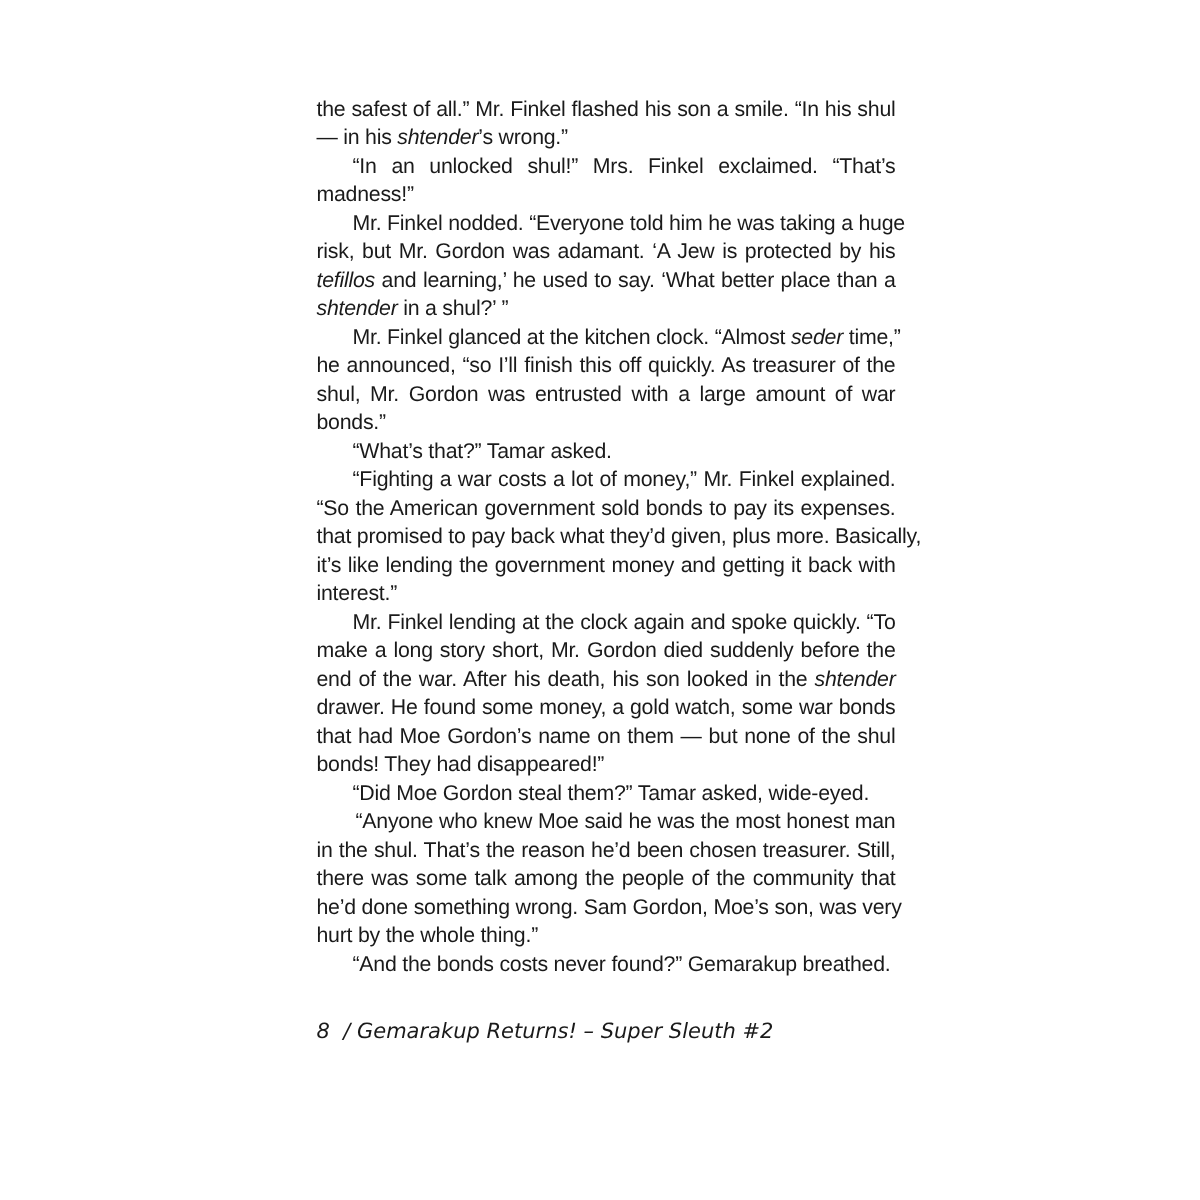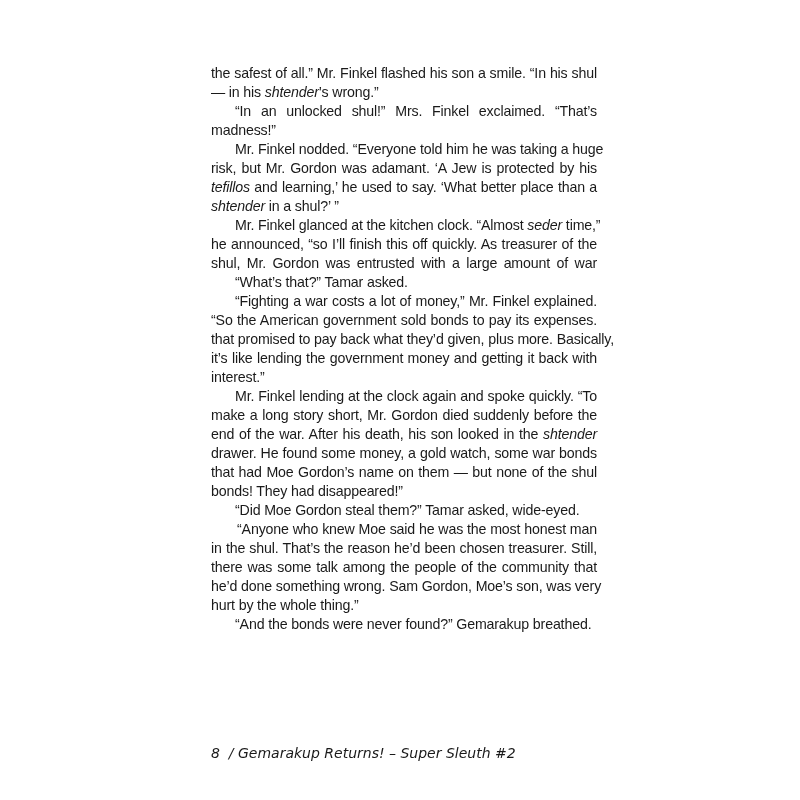--- a/index.html
+++ b/index.html
@@ -40,21 +40,21 @@
     }
     .line.last {
       text-align-last: left;
     }
     .line.indent { padding-left: 24px; }
     .line.indent2 { padding-left: 26px; }
     .line .it { font-style: italic; }
     .footer {
       position: absolute;
       left: 211px;
-      top: 745px;
+      top: 680px;
       font-family: "DejaVu Sans", sans-serif;
       font-style: italic;
       font-size: 14px;
       color: #1a1a1a;
       white-space: pre;
     }
   </style>
 </head>
 <body>
 
@@ -64,34 +64,35 @@
       <div class="line last"><span>— in his </span><span class="it">shtender</span><span>’s wrong.”</span></div>
       <div class="line indent"><span>“In an unlocked shul!” Mrs. Finkel exclaimed. “That’s</span></div>
       <div class="line last"><span>madness!”</span></div>
       <div class="line indent"><span>Mr. Finkel nodded. “Everyone told him he was taking a huge</span></div>
       <div class="line"><span>risk, but Mr. Gordon was adamant. ‘A Jew is protected by his</span></div>
       <div class="line"><span class="it">tefillos</span><span> and learning,’ he used to say. ‘What better place than a</span></div>
       <div class="line last"><span class="it">shtender</span><span> in a shul?’ ”</span></div>
       <div class="line indent"><span>Mr. Finkel glanced at the kitchen clock. “Almost </span><span class="it">seder</span><span> time,”</span></div>
       <div class="line"><span>he announced, “so I’ll finish this off quickly. As treasurer of the</span></div>
       <div class="line"><span>shul, Mr. Gordon was entrusted with a large amount of war</span></div>
+      <div class="line last"><span>bonds.”</span></div>
       <div class="line indent last"><span>“What’s that?” Tamar asked.</span></div>
       <div class="line indent"><span>“Fighting a war costs a lot of money,” Mr. Finkel explained.</span></div>
       <div class="line"><span>“So the American government sold bonds to pay its expenses.</span></div>
       <div class="line"><span>that promised to pay back what they’d given, plus more. Basically,</span></div>
       <div class="line"><span>it’s like lending the government money and getting it back with</span></div>
       <div class="line last"><span>interest.”</span></div>
       <div class="line indent"><span>Mr. Finkel lending at the clock again and spoke quickly. “To</span></div>
       <div class="line"><span>make a long story short, Mr. Gordon died suddenly before the</span></div>
       <div class="line"><span>end of the war. After his death, his son looked in the </span><span class="it">shtender</span></div>
       <div class="line"><span>drawer. He found some money, a gold watch, some war bonds</span></div>
       <div class="line"><span>that had Moe Gordon’s name on them — but none of the shul</span></div>
       <div class="line last"><span>bonds! They had disappeared!”</span></div>
       <div class="line indent last"><span>“Did Moe Gordon steal them?” Tamar asked, wide-eyed.</span></div>
       <div class="line indent2"><span>“Anyone who knew Moe said he was the most honest man</span></div>
       <div class="line"><span>in the shul. That’s the reason he’d been chosen treasurer. Still,</span></div>
       <div class="line"><span>there was some talk among the people of the community that</span></div>
       <div class="line"><span>he’d done something wrong. Sam Gordon, Moe’s son, was very</span></div>
       <div class="line last"><span>hurt by the whole thing.”</span></div>
-      <div class="line indent last"><span>“And the bonds were never found?” Gemarakup breathed.</span></div>
+      <div class="line indent last"><span>“And the bonds costs never found?” Gemarakup breathed.</span></div>
     </div>
   <div class="footer">8  / Gemarakup Returns! – Super Sleuth #2</div>
 </div>
 
 </body></html>

